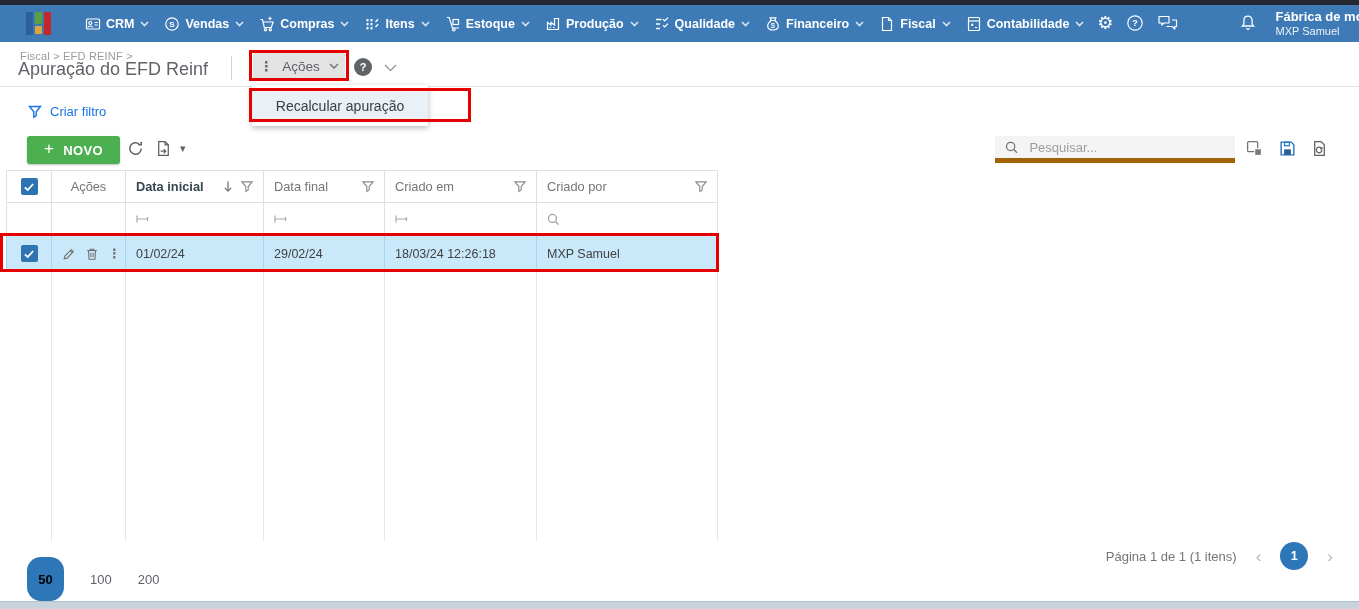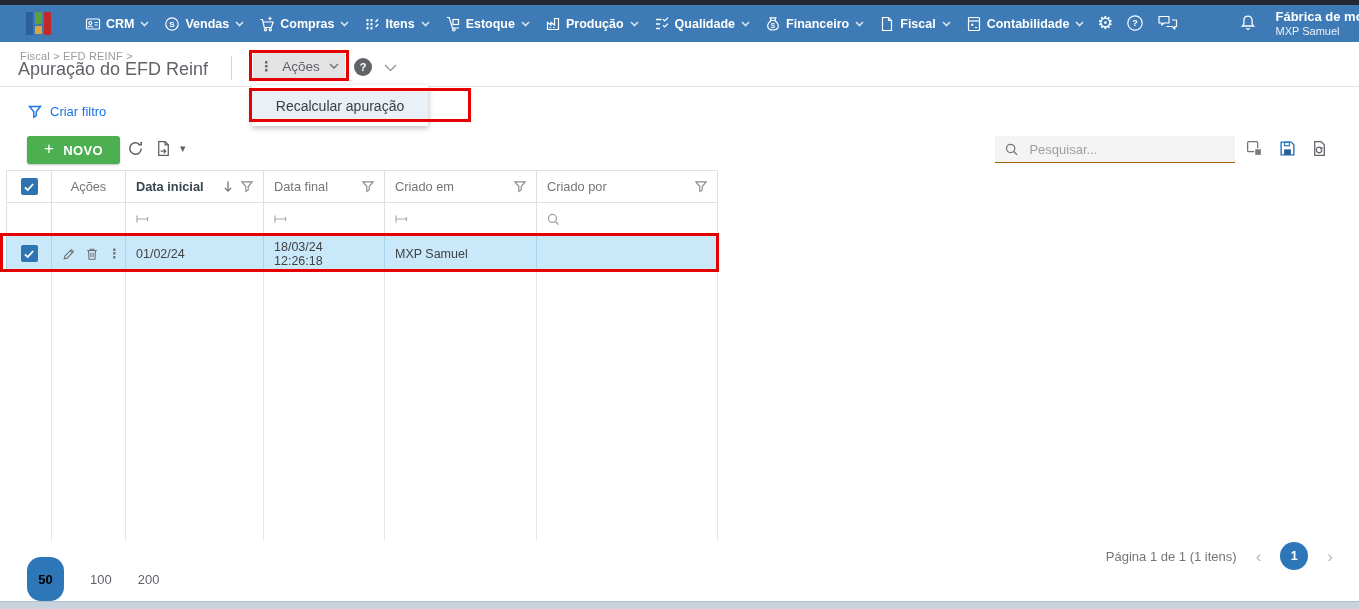--- a/index.html
+++ b/index.html
@@ -77,21 +77,21 @@
     font-weight:bold; font-size:13px; font-family:inherit; cursor:pointer; box-shadow:0 1px 2px rgba(0,0,0,.25);
     letter-spacing:.4px;
   }
   .novo .plus { font-size:17px; font-weight:normal; margin-top:-2px; }
   .tool-icon { position:absolute; cursor:pointer; }
   .refresh-pos { left:127px; top:140px; }
   .export-pos { left:155px; top:140px; }
   .caret-pos  { left:180px; top:142px; color:#5f6368; font-size:11px; }
   .search {
     position:absolute; left:995px; top:136px; width:240px; height:27px; background:#f4f4f4;
-    border-bottom:1px solid #a16207; display:flex; align-items:center; gap:9px; padding:0 10px;
+    border-bottom:5px solid #a16207; display:flex; align-items:center; gap:9px; padding:0 10px;
   }
   .search input { border:none; background:transparent; outline:none; font-size:13px; color:#424242; width:100%; font-family:inherit; }
   .search input::placeholder { color:#9e9e9e; }
   .colchooser-pos { left:1246px; top:140px; }
   .save-pos { left:1279px; top:140px; }
   .reset-pos { left:1311px; top:140px; }
 
   
   .tbl { position:absolute; left:6px; top:170px; width:712px; color:#616161; }
   .trow { display:grid; grid-template-columns:46px 74px 138px 121px 152px 181px; }
@@ -505,20 +505,23 @@
             <path d="M2.5 4h11M6 4V2.5h4V4M4 4l.6 10h6.8L12 4"></path>
             <path d="M6.7 6.5v5M9.3 6.5v5"></path>
           </svg>
         <span class="kebab-glyph">⋮</span>
       </span>
     </div>
     <div>
         <span>01/02/24</span>
       </div>
     <div>
+        <span>29/02/24</span>
+      </div>
+    <div>
         <span>18/03/24 12:26:18</span>
       </div>
     <div>
         <span>MXP Samuel</span>
       </div>
   </div>
 
   <div class="trow tempty">
     <div></div>
     <div></div>

